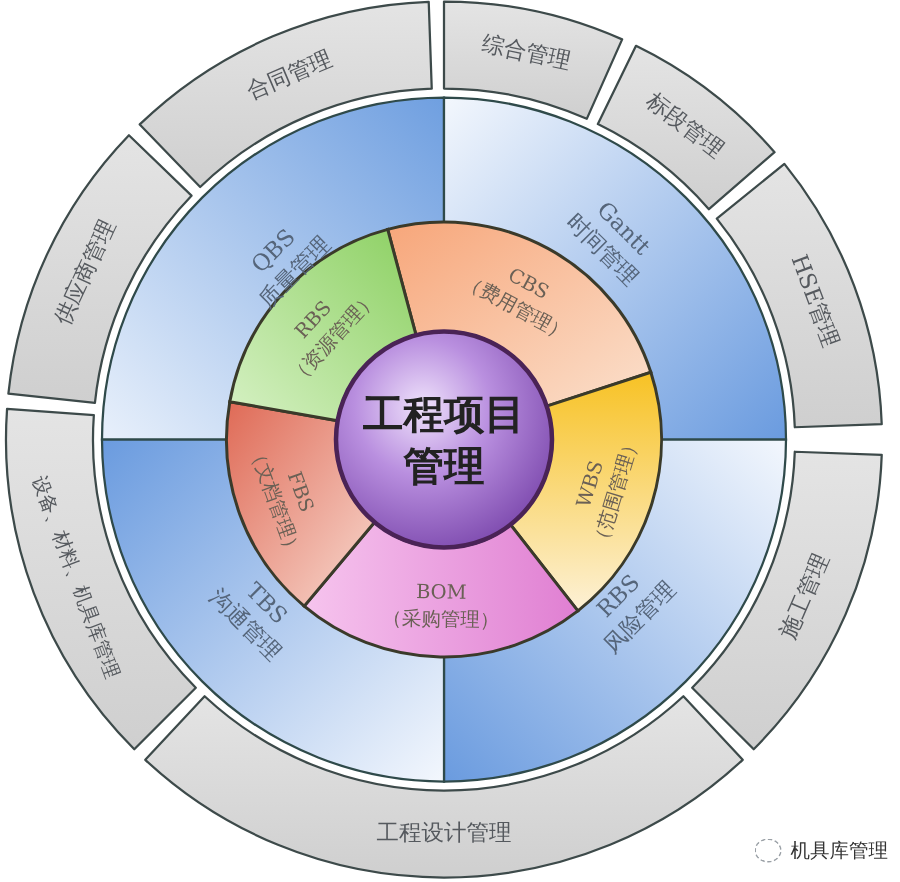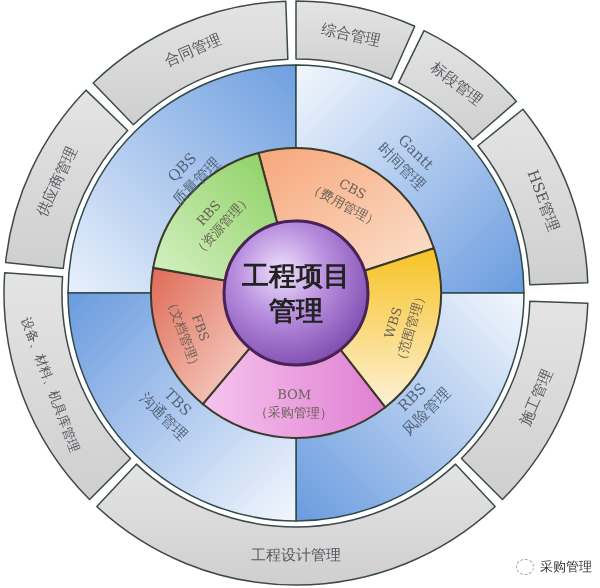--- a/index.html
+++ b/index.html
@@ -140,14 +140,14 @@
     </g>
     <g transform="translate(170,410) rotate(45)">
       <text class="seg-label quad-label" x="0" y="-6" text-anchor="middle">TBS</text>
       <text class="seg-label quad-label" x="0" y="14" text-anchor="middle">沟通管理</text>
     </g>
   </g>
 </svg>
 
 <div class="watermark">
   <span class="wm-icon"></span>
-  <span>采购管理</span>
+  <span>机具库管理</span>
 </div>
 
 </body></html>

